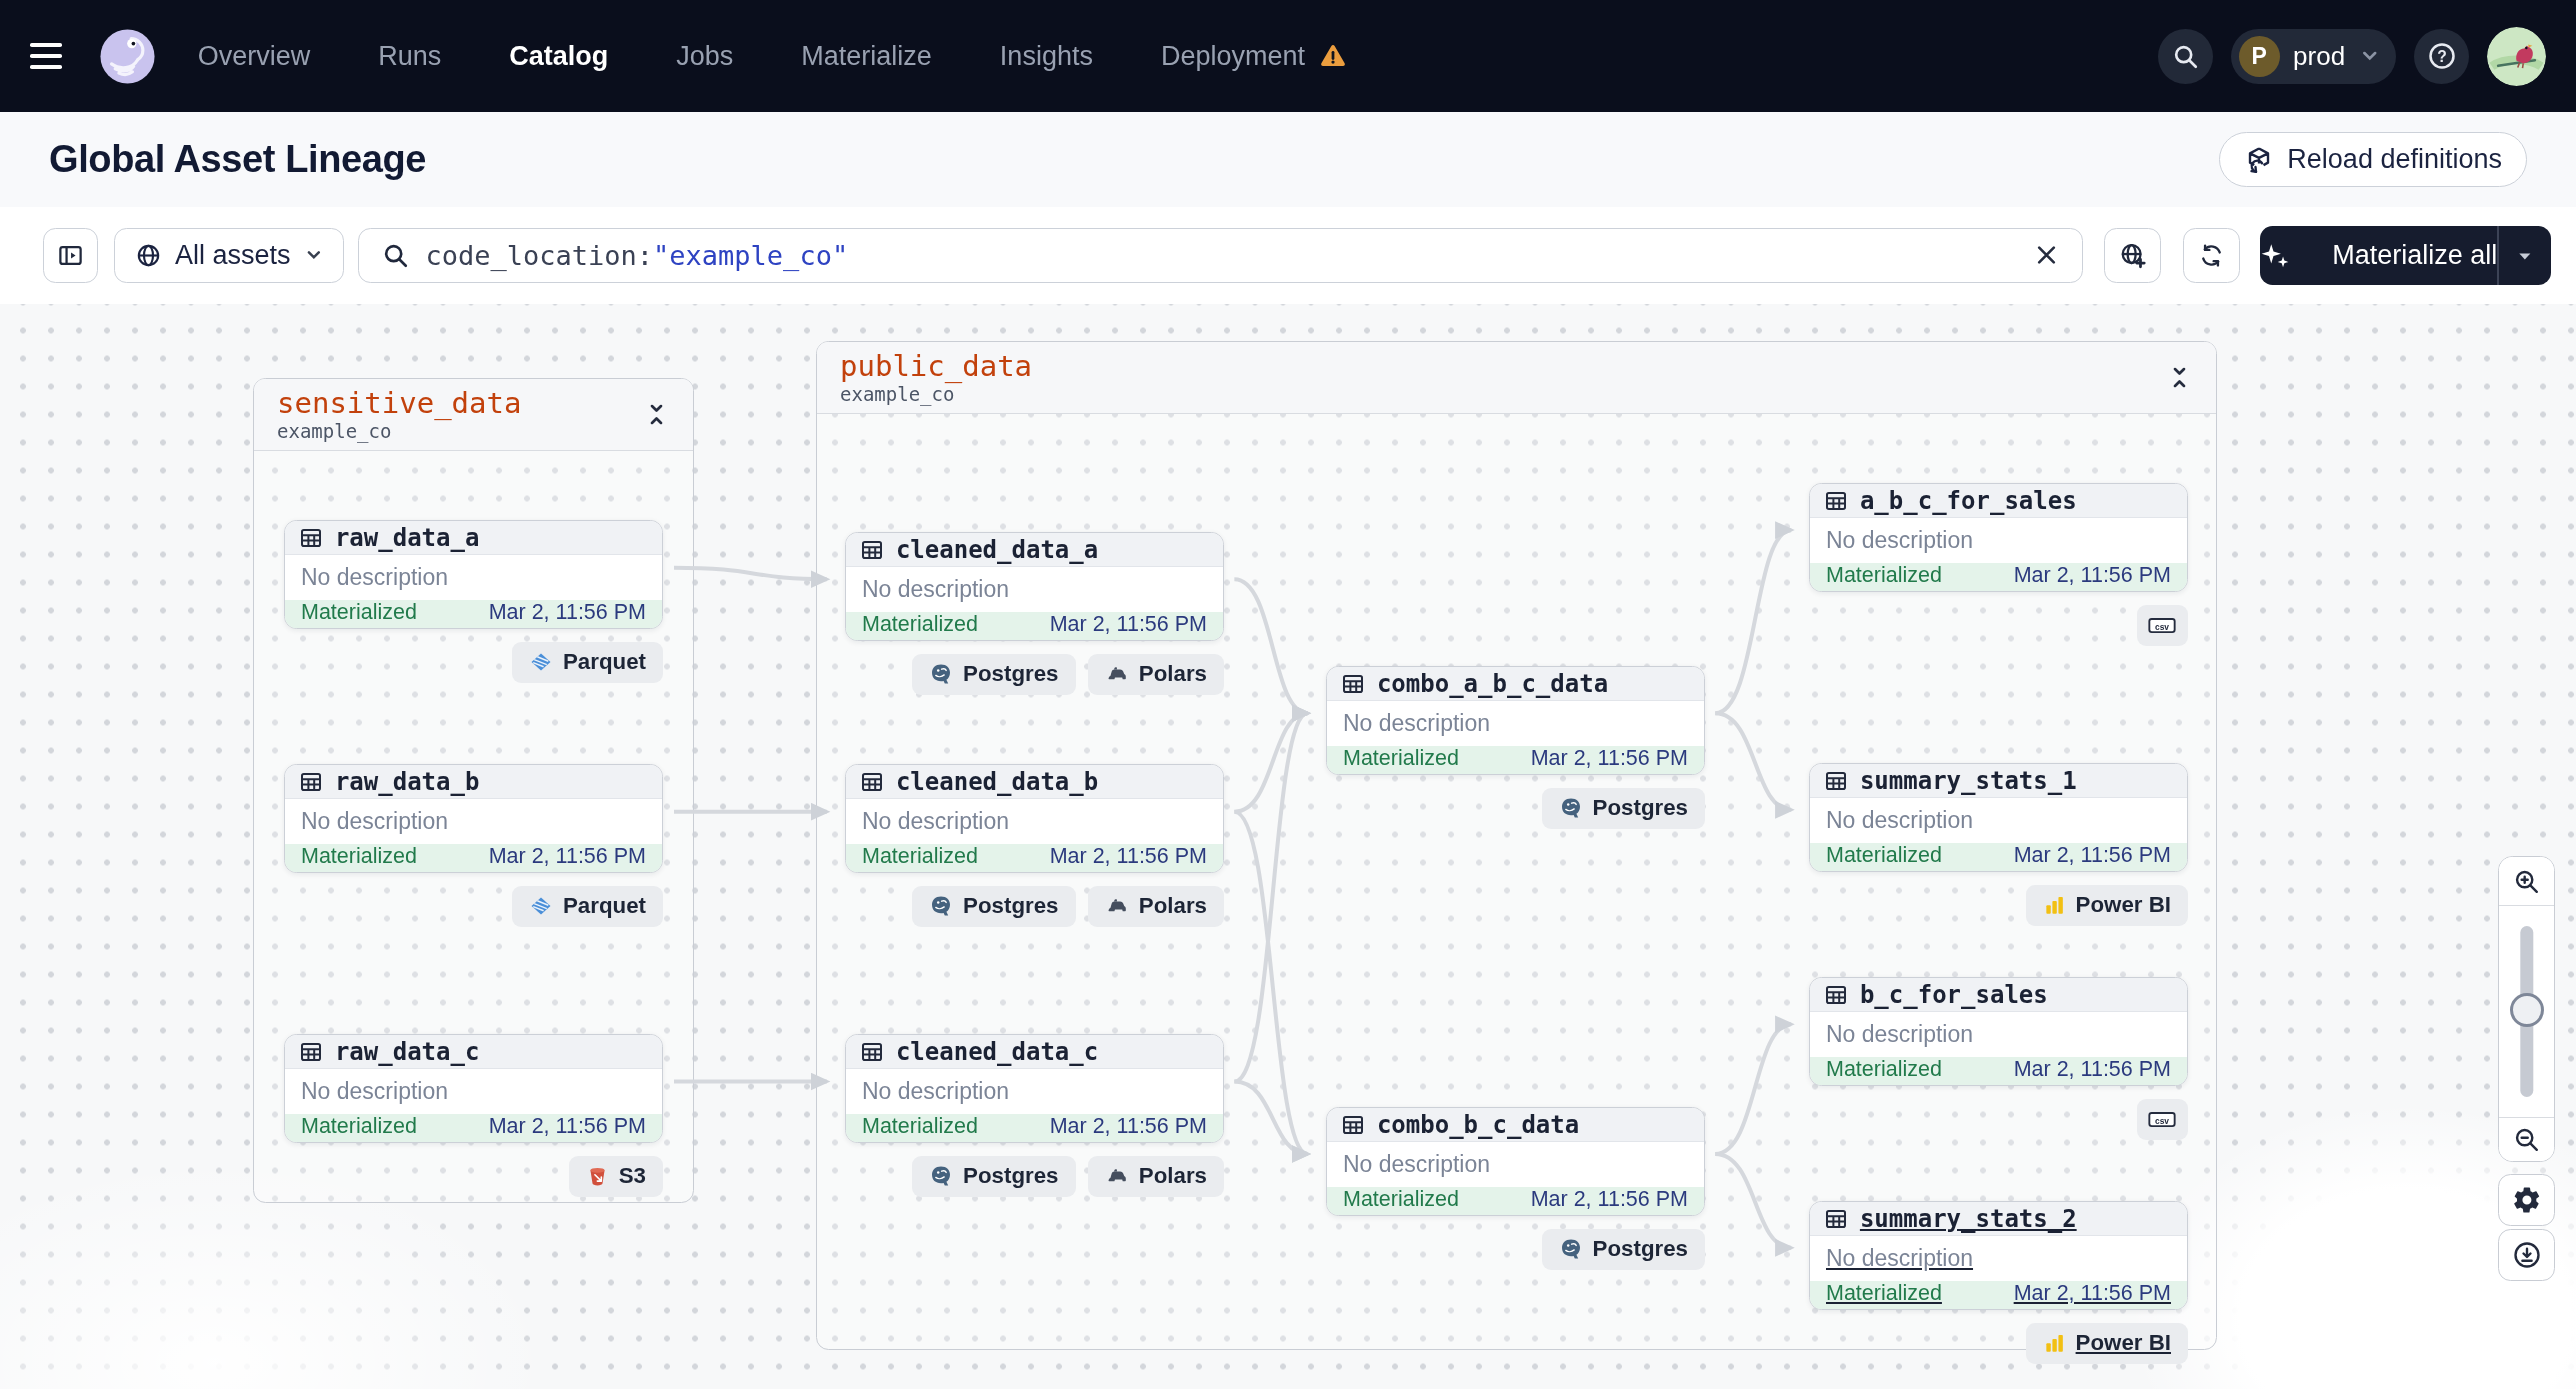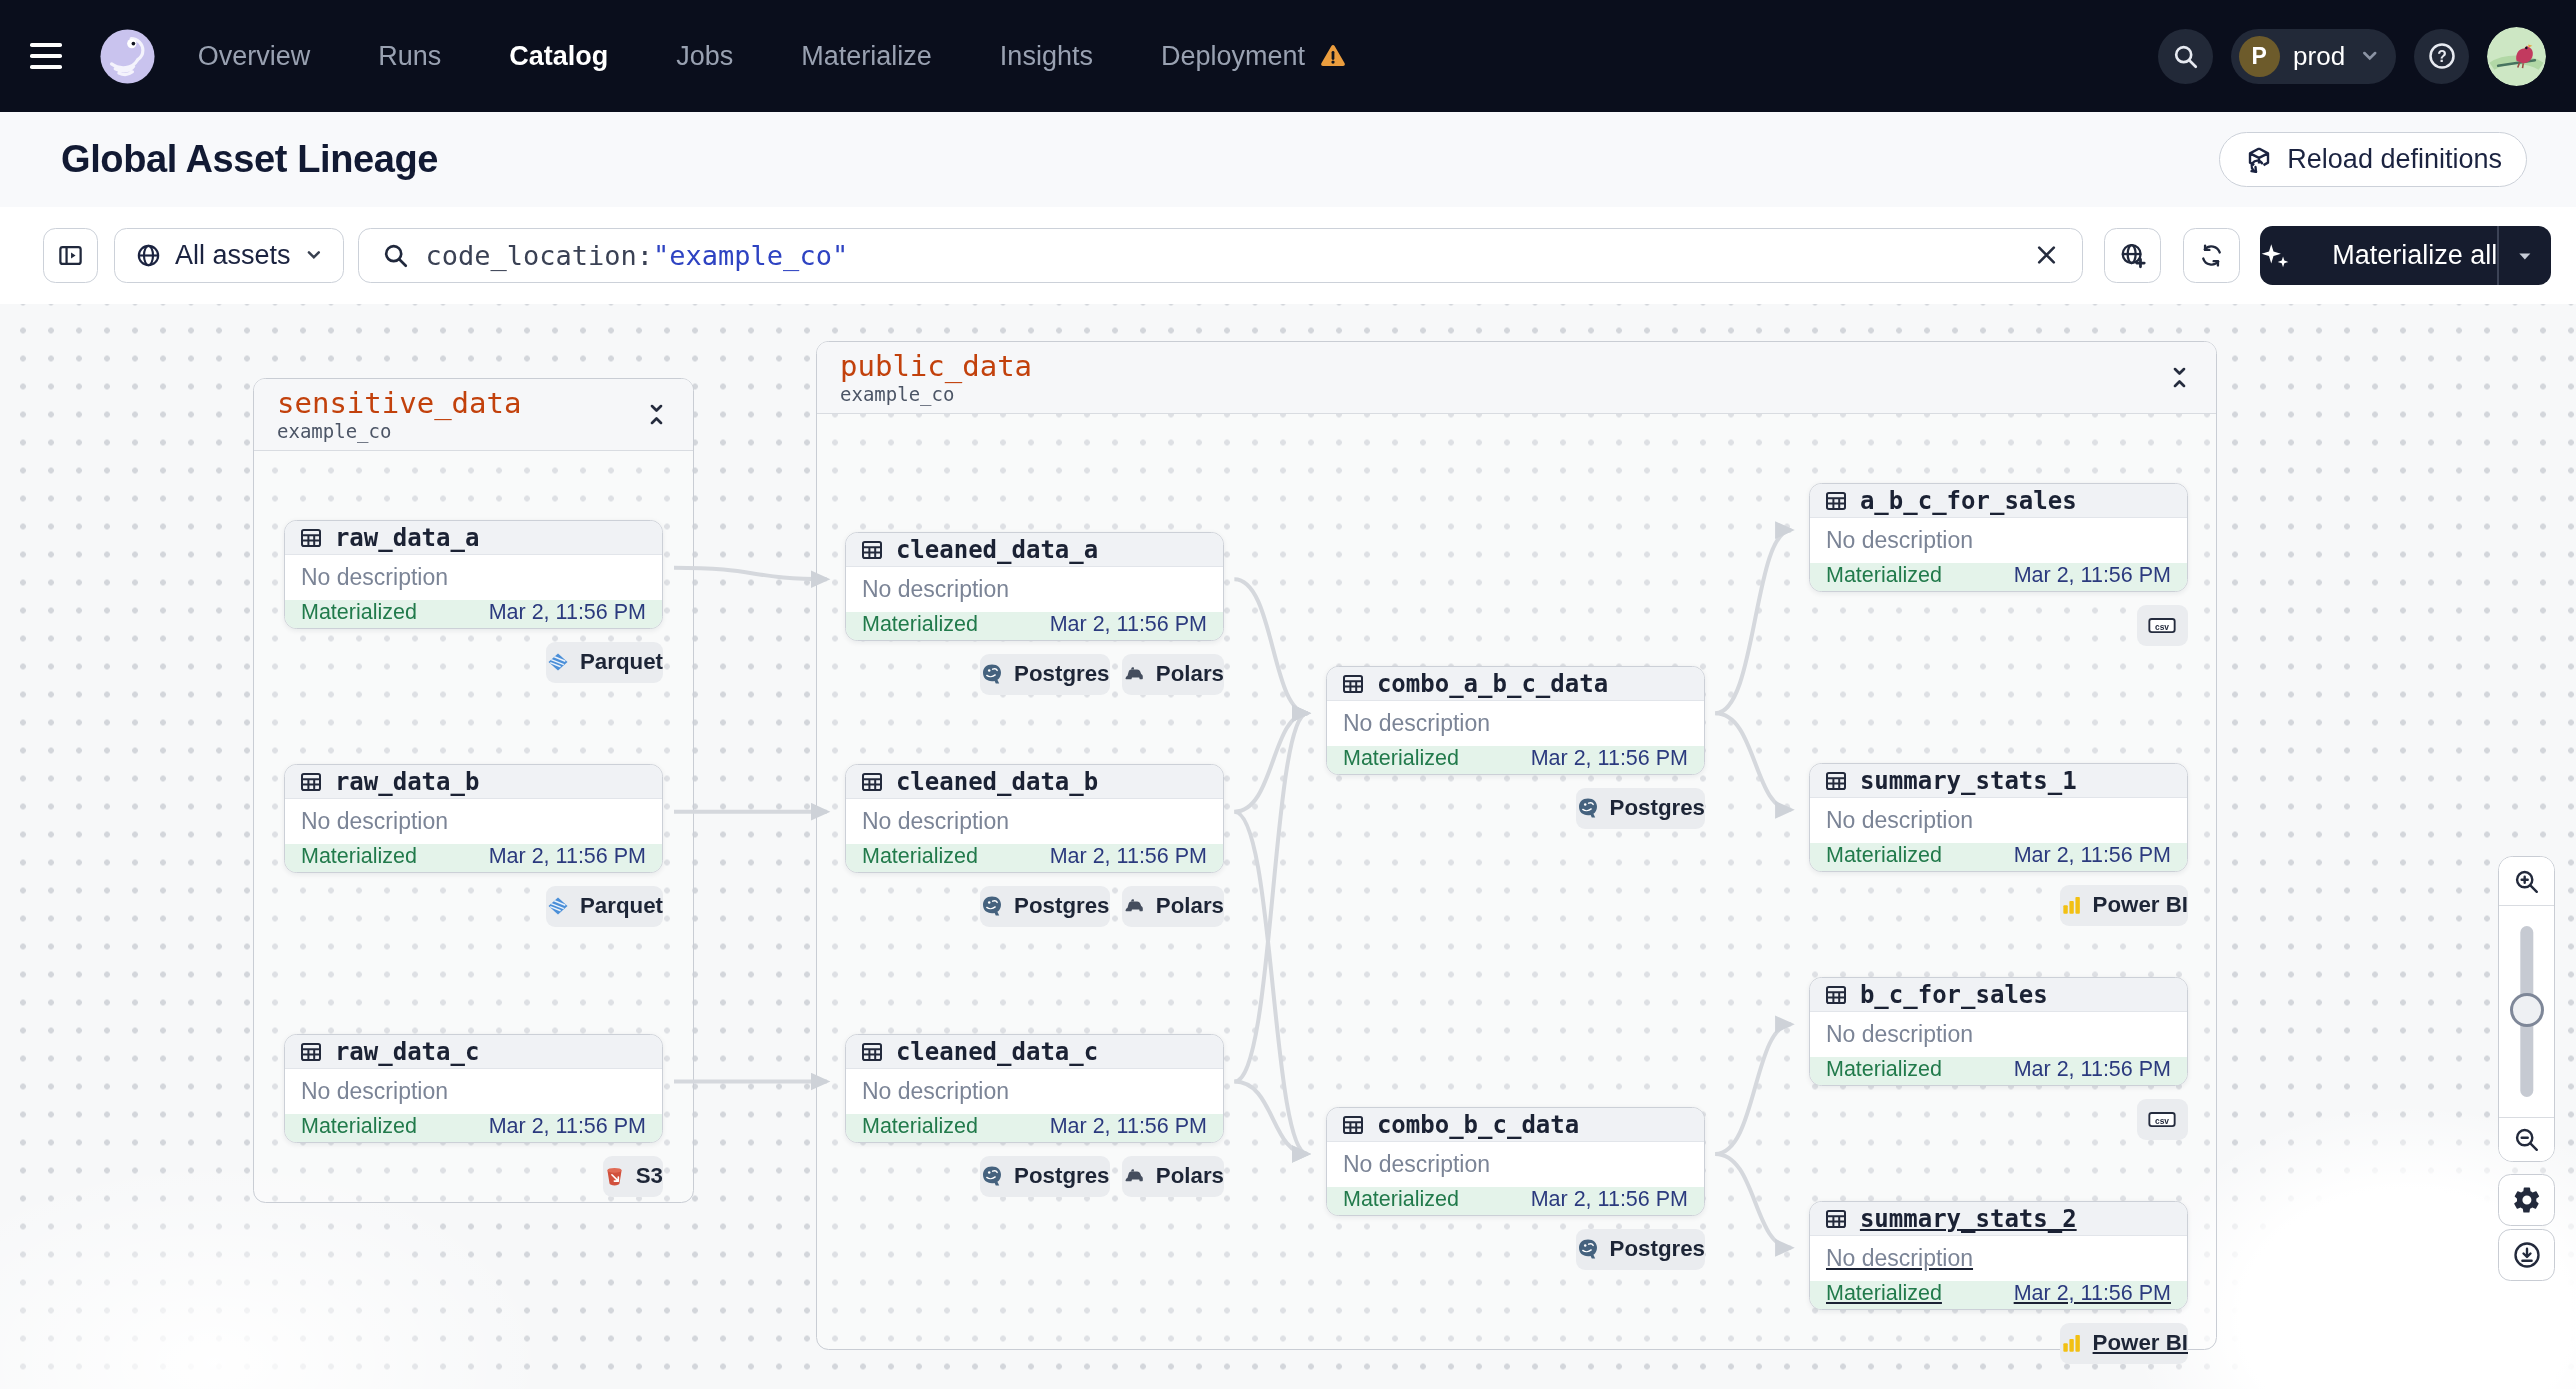--- a/index.html
+++ b/index.html
@@ -25,21 +25,21 @@
             gap:13.4px;padding:0 16px 0 8px;cursor:pointer;border:none}
   .env-avatar{width:41px;height:41px;border-radius:50%;background:#6d5b2b;color:#fff;
               font-size:23px;font-weight:700;display:flex;align-items:center;justify-content:center}
   .env-label{color:#fff;font-size:26px}
   .env-caret{color:#8b93a4;display:flex}
   .avatar{width:59px;height:59px;border-radius:50%;overflow:hidden;cursor:pointer}
 
   
   .page-header{position:absolute;top:112px;left:0;right:0;height:96px;background:#f8f9fb;
                border-bottom:1.8px solid #e6e8ec;display:flex;align-items:center;padding:0 49px;z-index:40}
-  .page-title{font-size:38px;font-weight:700;color:#121a33;margin:12px;letter-spacing:-0.4px}
+  .page-title{font-size:38px;font-weight:700;color:#121a33;margin:0;letter-spacing:-0.4px}
   .reload-btn{margin-left:auto;display:flex;gap:13.4px;align-items:center;height:55px;padding:0 24px;
               border:1.8px solid #ccd1d9;border-radius:30px;background:#fff;font-size:27px;color:#1b2340;cursor:pointer}
 
   
   .toolbar{position:absolute;top:207px;left:0;right:0;height:97px;background:#fff;z-index:40}
   .tbtn{position:absolute;top:20.6px;height:55px;border:1.8px solid #ccd1d9;border-radius:12.5px;
         background:#fff;color:#20283c;display:flex;align-items:center;justify-content:center;cursor:pointer}
   .tb-toggle{left:43px;width:55px}
   .tb-scope{left:114px;padding:0 19.7px;gap:13.4px;font-size:27px;color:#1b2340}
   .tb-search{left:358px;width:1725px;justify-content:flex-start;padding:0 21.5px;gap:16px;cursor:text}
@@ -82,21 +82,21 @@
   .card-head{height:34px;background:#f0f2f5;display:flex;align-items:center;gap:11.6px;
              padding:0 14.3px;border-bottom:1.3px solid #e2e5ea}
   .card-name{font-size:24px;font-weight:700;color:#1b2234}
   .card-desc{height:45px;display:flex;align-items:center;padding:16px 16px;color:#7b8496;font-size:23px;background:#fff}
   .card-status{height:28px;background:#e4f3ea;display:flex;align-items:flex-start;
                justify-content:space-between;padding:0 16px;font-size:21.5px}
   .card-status .st{color:#217a4b}
   .card-status .ts{color:#2b3a7e}
   .tags{display:flex;justify-content:flex-end;gap:12.5px;margin-top:12.5px}
   .tag{display:flex;align-items:center;gap:9.8px;background:#eaecef;border-radius:9px;
-       padding:0 0;height:41px;font-size:22.3px;font-weight:700;color:#1d2536;cursor:pointer}
+       padding:0 17px;height:41px;font-size:22.3px;font-weight:700;color:#1d2536;cursor:pointer}
   .tag-iconly{padding:0 10.7px}
   .tag-ic{display:flex;align-items:center}
   .tbl{display:flex;align-items:center}
 
   
   .zoom-panel{position:absolute;left:2498px;top:552px;width:57px;height:306px;background:#fff;
               border:1.8px solid #c9cdd4;border-radius:14.3px;z-index:5;display:flex;flex-direction:column;overflow:hidden}
   .zp-btn{height:48px;display:flex;align-items:center;justify-content:center;cursor:pointer;background:#fff;border:none}
   .zp-slider{flex:1;border-top:1.8px solid #d9dce1;border-bottom:1.8px solid #d9dce1;position:relative;cursor:pointer}
   .zp-track{position:absolute;left:50%;transform:translateX(-50%);top:19.7px;bottom:19.7px;width:13.4px;

